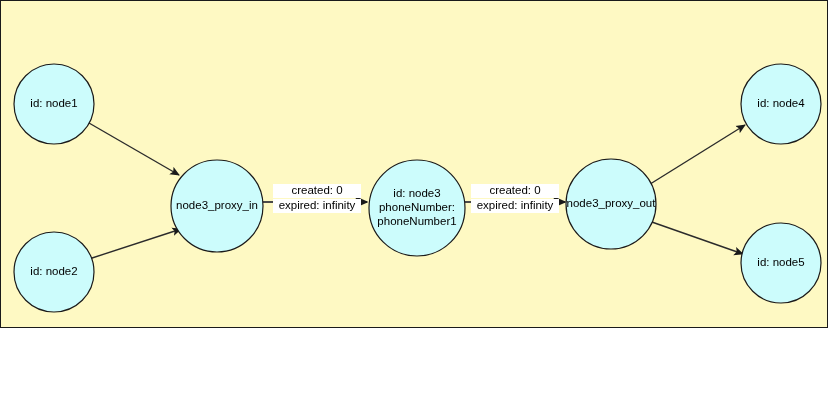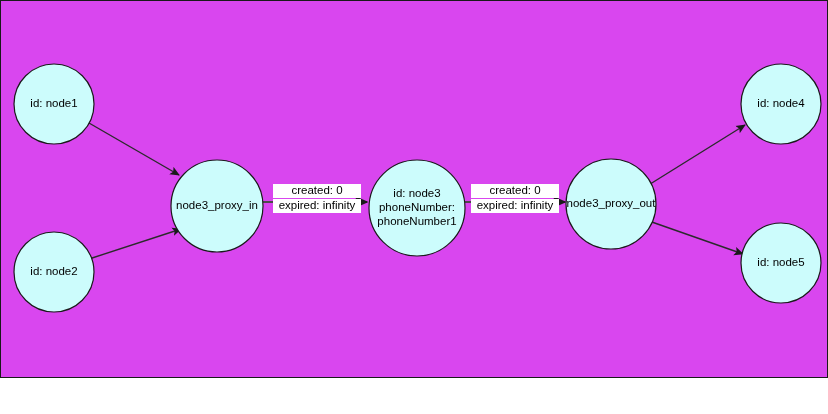--- a/index.html
+++ b/index.html
@@ -6,22 +6,22 @@
     margin: 0;
     padding: 0;
     background: #ffffff;
   }
   body {
     font-family: "Liberation Sans", sans-serif;
   }
   #canvas-frame {
     position: relative;
     width: 828px;
-    height: 378px;
-    background: #d946ef;
+    height: 328px;
+    background: #fef9c3;
     box-sizing: border-box;
     border: 1px solid #1a1a1a;
     overflow: hidden;
   }
   #graph-svg {
     position: absolute;
     top: 0;
     left: 0;
     width: 828px;
     height: 414px;

